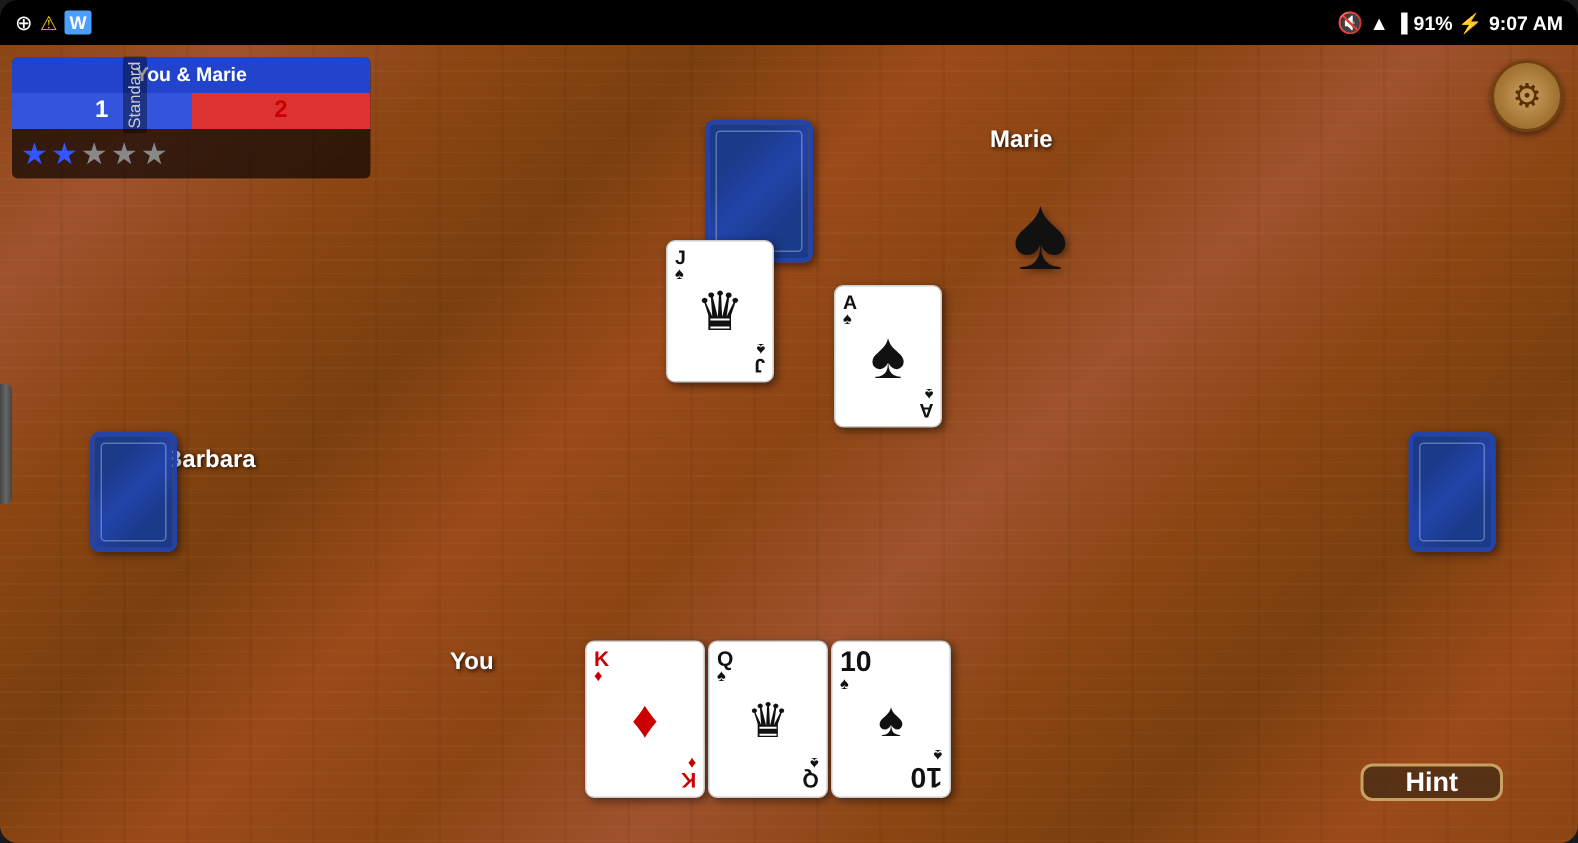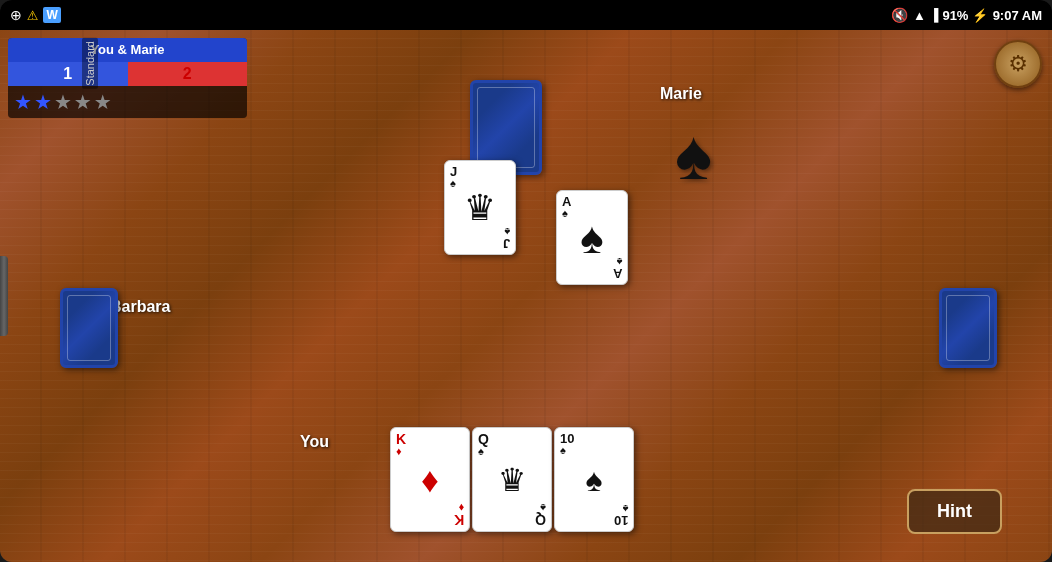--- a/index.html
+++ b/index.html
@@ -340,21 +340,21 @@
 
     .ace-rank { font-size: 13px; font-weight: bold; }
     .ace-center { font-size: 44px; }
 
     .king-rank { font-size: 14px; font-weight: bold; }
     .king-center { font-size: 35px; }
 
     .queen-rank { font-size: 14px; font-weight: bold; }
     .queen-center { font-size: 35px; }
 
-    .ten-rank { font-size: 13px; font-weight: bold; text-align: center; }
+    .ten-rank { font-size: 19px; font-weight: bold; text-align: center; }
     .ten-center { font-size: 32px; }
 
     
     .settings-btn {
       position: absolute;
       top: 10px;
       right: 10px;
       width: 48px;
       height: 48px;
       border-radius: 50%;
@@ -369,21 +369,21 @@
     .settings-icon {
       font-size: 22px;
       color: #5a3000;
     }
 
     
     .hint-btn {
       position: absolute;
       bottom: 28px;
       right: 50px;
-      padding: 10px 28px;
+      padding: 0 28px;
       background: rgba(60,40,20,0.7);
       border: 2px solid #c8a060;
       border-radius: 8px;
       color: #fff;
       font-size: 18px;
       font-weight: bold;
       cursor: pointer;
     }
 
     

